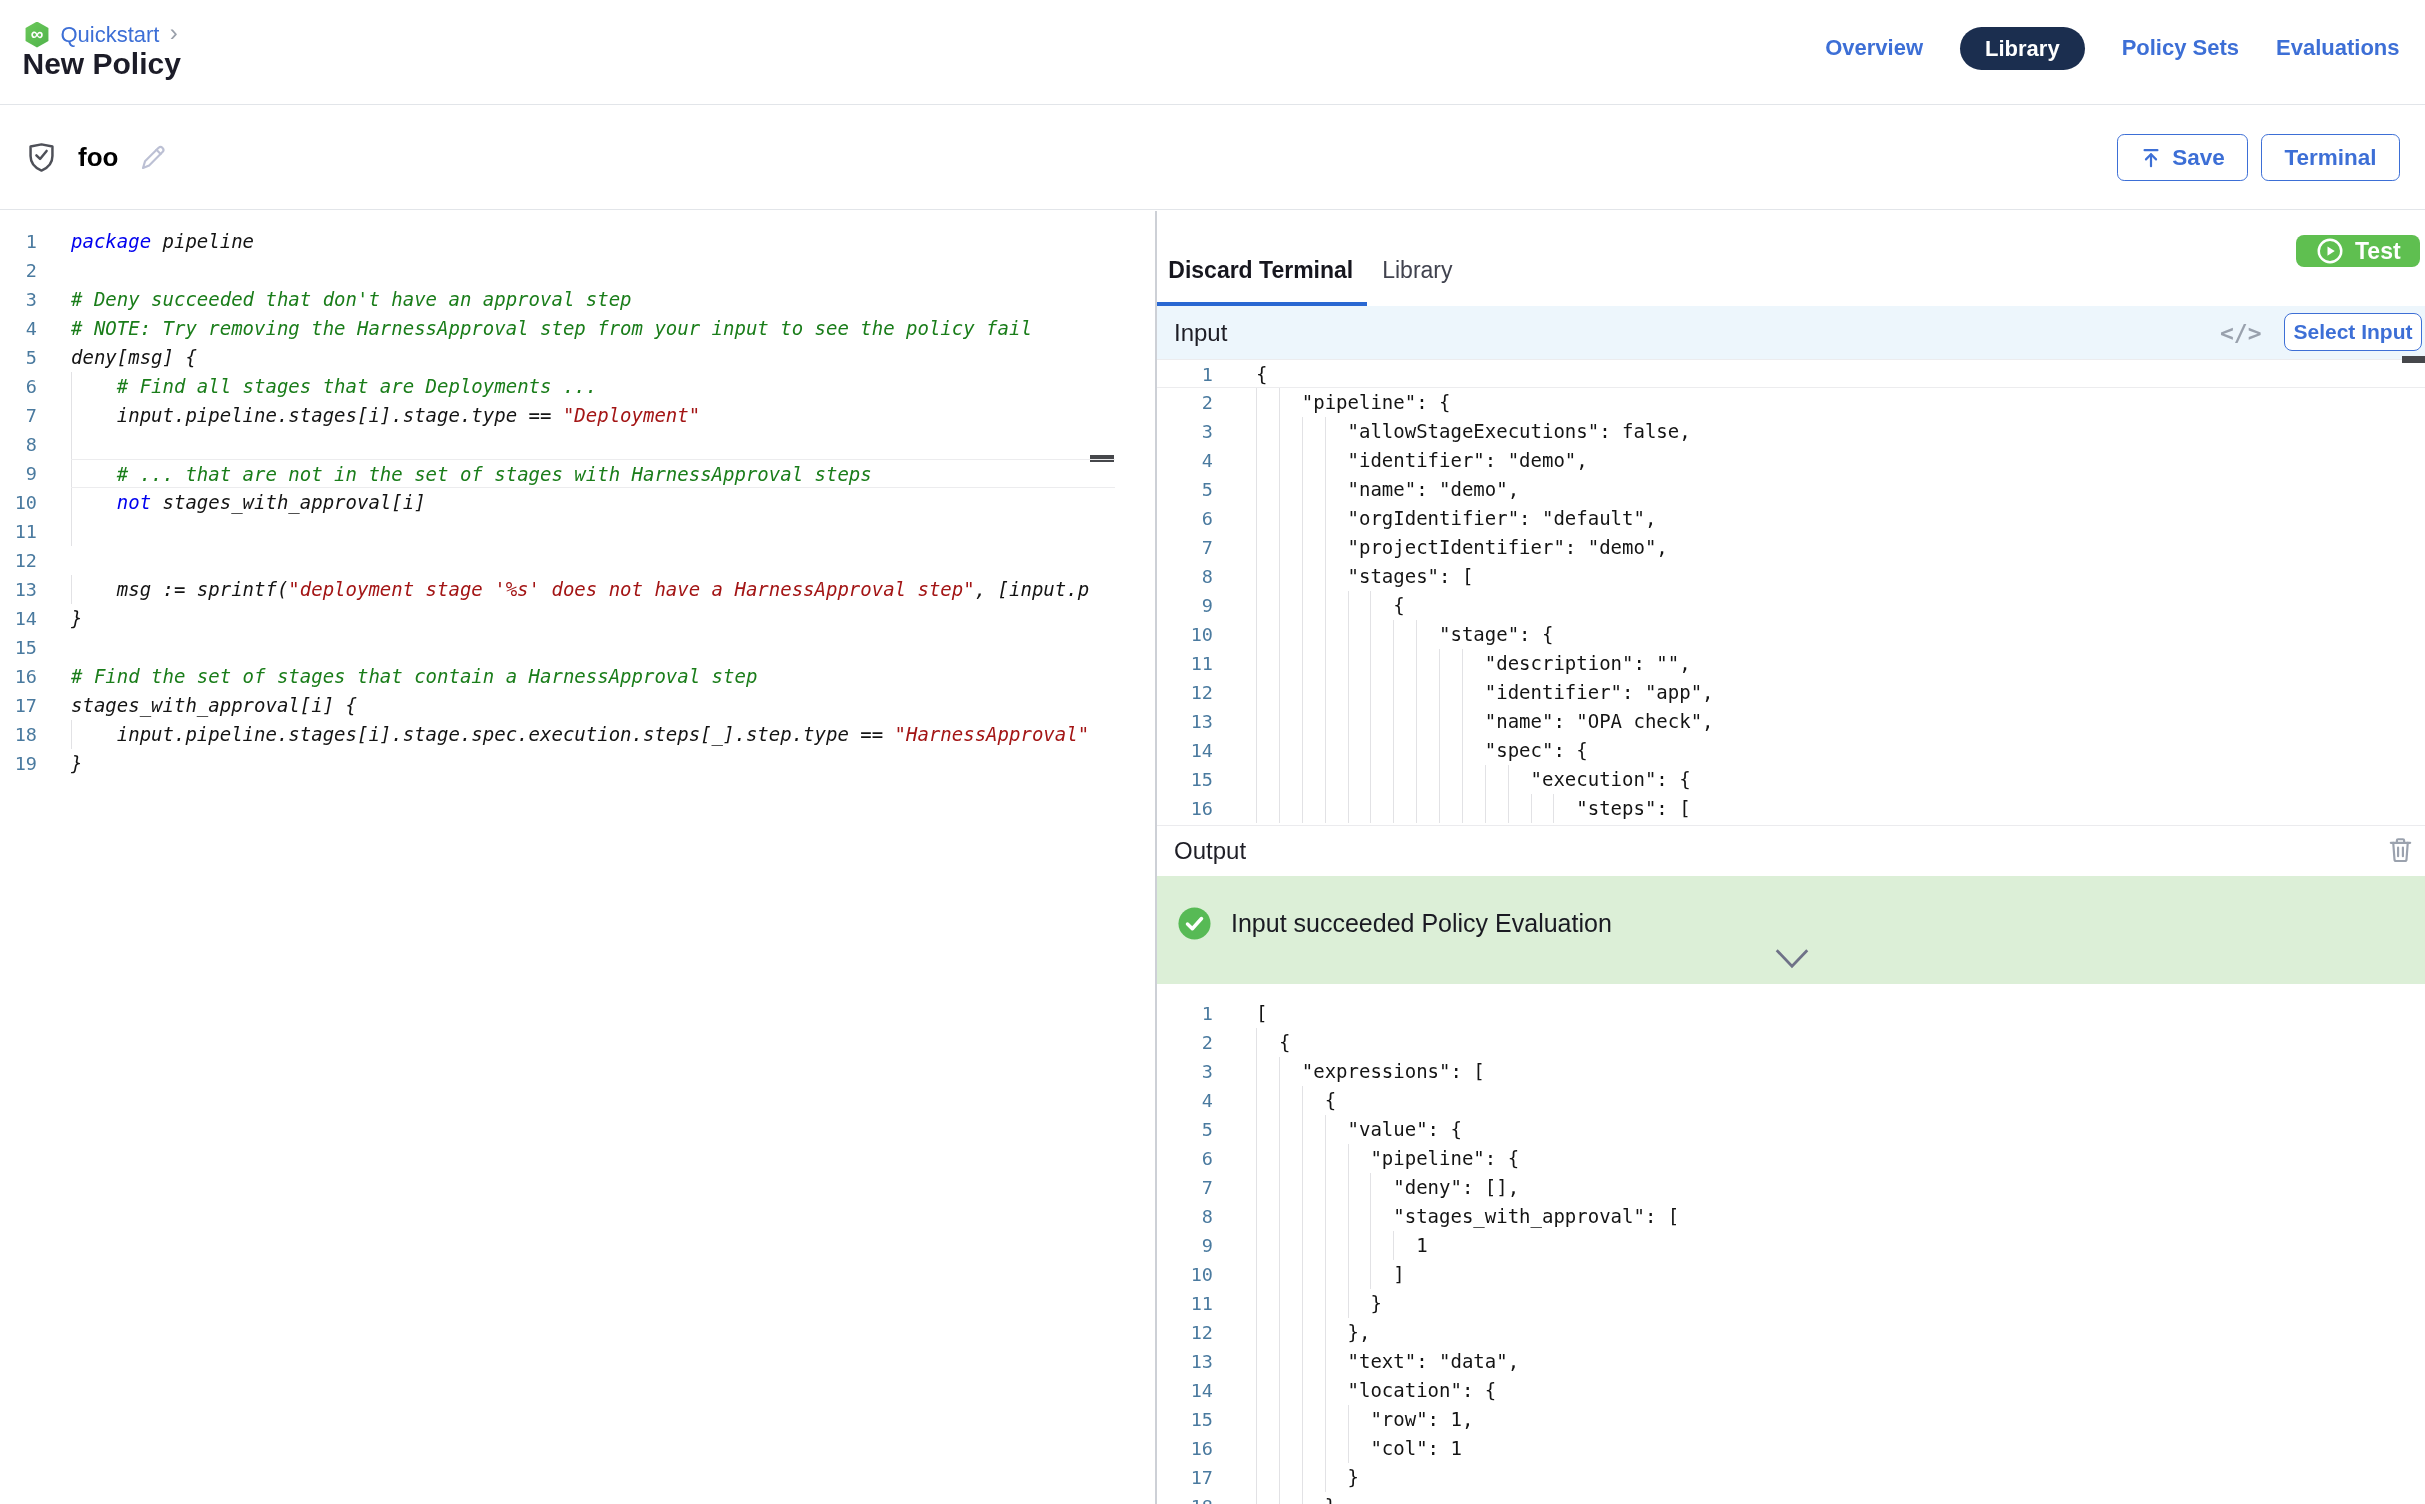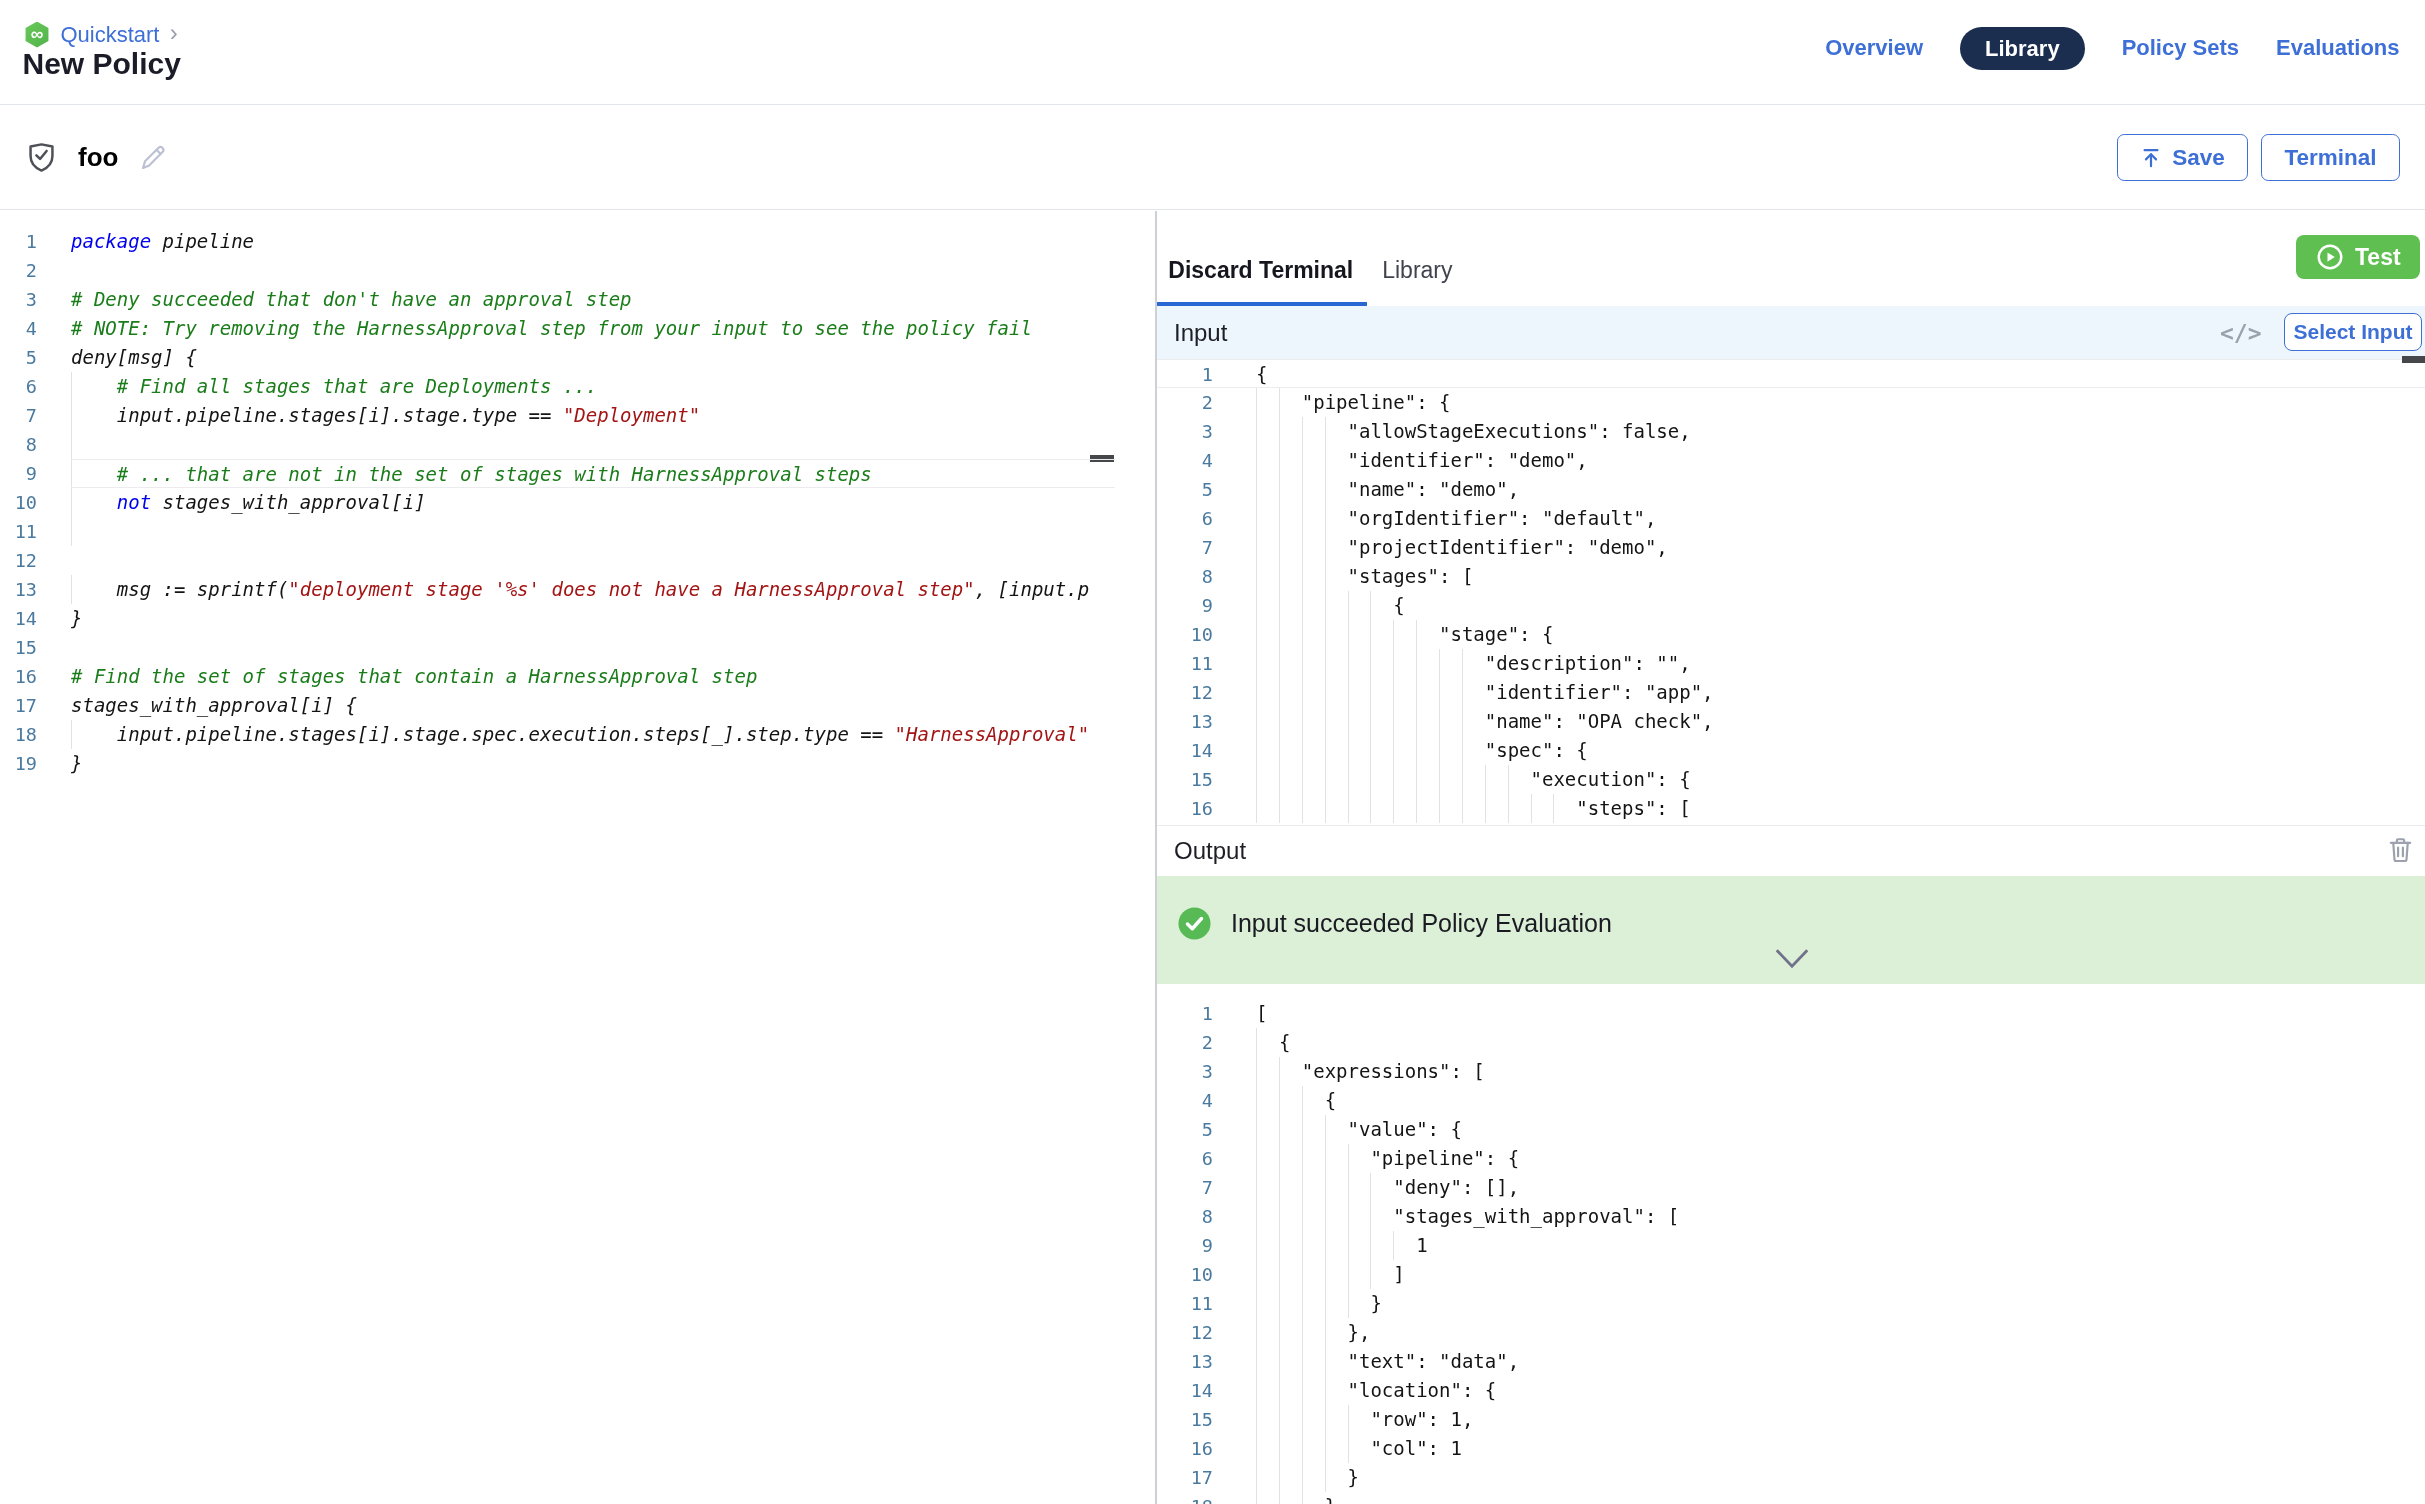--- a/index.html
+++ b/index.html
@@ -57,21 +57,21 @@
   #rego-editor .cur .ct { border-top:1.6px solid #ececee; border-bottom:1.6px solid #ececee; }
   .ruler-dash { position:absolute; width:24px; height:7.2px; background:#46474b; }
 
   
   .rpanel { position:absolute; left:1157px; top:211px; width:1269px; height:1294px; background:#fff; }
   .tabs-row { position:absolute; left:0; top:0; width:100%; height:95px; display:flex; align-items:flex-end; padding:0 0 22.5px 11.3px; gap:29px; }
   .tab { font-size:23px; color:#41434f; cursor:pointer; }
   .tab.active { font-weight:bold; color:#16161e; }
   .tab-underline { position:absolute; left:0; bottom:0; width:210px; height:4px; background:#2968d2; }
   .test-btn {
-    position:absolute; right:6.4px; top:24px; height:44px; padding:0 19px; border:none; border-radius:8px;
+    position:absolute; right:6.4px; top:24px; height:32px; padding:0 19px; border:none; border-radius:8px;
     background:#5fbf50; color:#fff; font-size:23px; font-weight:bold; font-family:inherit;
     display:flex; align-items:center; gap:10.4px; cursor:pointer;
   }
 
   .input-header { position:absolute; left:0; top:95px; width:100%; height:53px; background:#edf6fc; }
   .pane-title { font-size:24px; color:#1e1e26; }
   .input-header .pane-title { position:absolute; left:17px; top:50%; transform:translateY(-50%); }
   .code-glyph { position:absolute; left:1063px; top:50%; transform:translateY(-50%); color:#99a1ad; font-size:23px; font-weight:bold; font-family:"DejaVu Sans Mono",monospace; background:none; border:none; cursor:pointer; }
   .select-input-btn {
     position:absolute; left:1127px; top:7.2px; width:138px; height:38px; background:#fff;

